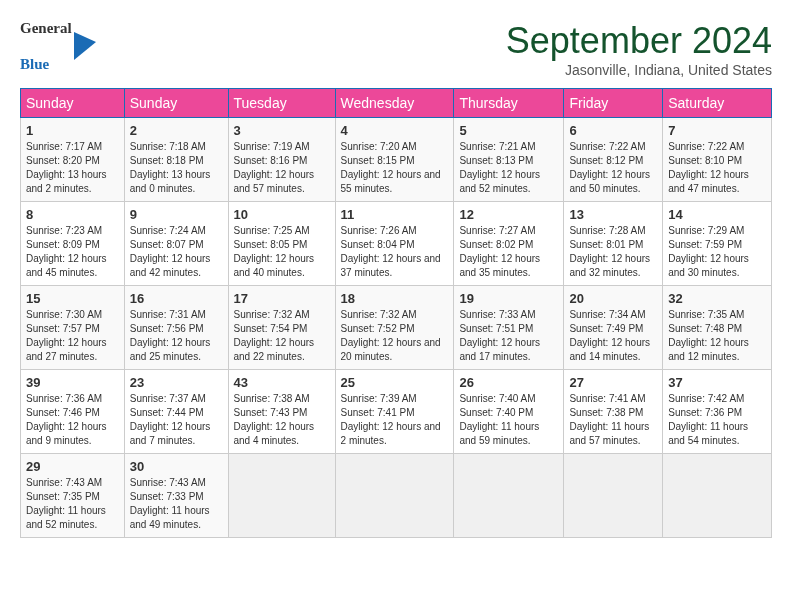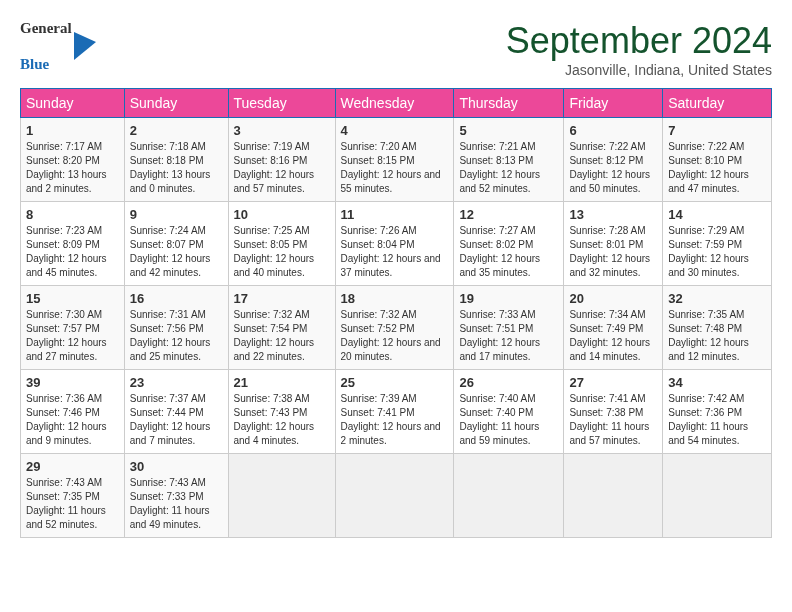--- a/index.html
+++ b/index.html
@@ -199,37 +199,37 @@
       <tr>
         <td>
           <div class="day-num">39</div>
           <div class="day-info">Sunrise: 7:36 AM<br>Sunset: 7:46 PM<br>Daylight: 12 hours and 9 minutes.</div>
         </td>
         <td>
           <div class="day-num">23</div>
           <div class="day-info">Sunrise: 7:37 AM<br>Sunset: 7:44 PM<br>Daylight: 12 hours and 7 minutes.</div>
         </td>
         <td>
-          <div class="day-num">21</div>
+          <div class="day-num">43</div>
           <div class="day-info">Sunrise: 7:38 AM<br>Sunset: 7:43 PM<br>Daylight: 12 hours and 4 minutes.</div>
         </td>
         <td>
           <div class="day-num">25</div>
           <div class="day-info">Sunrise: 7:39 AM<br>Sunset: 7:41 PM<br>Daylight: 12 hours and 2 minutes.</div>
         </td>
         <td>
           <div class="day-num">26</div>
           <div class="day-info">Sunrise: 7:40 AM<br>Sunset: 7:40 PM<br>Daylight: 11 hours and 59 minutes.</div>
         </td>
         <td>
           <div class="day-num">27</div>
           <div class="day-info">Sunrise: 7:41 AM<br>Sunset: 7:38 PM<br>Daylight: 11 hours and 57 minutes.</div>
         </td>
         <td>
-          <div class="day-num">34</div>
+          <div class="day-num">37</div>
           <div class="day-info">Sunrise: 7:42 AM<br>Sunset: 7:36 PM<br>Daylight: 11 hours and 54 minutes.</div>
         </td>
       </tr>
       <tr>
         <td>
           <div class="day-num">29</div>
           <div class="day-info">Sunrise: 7:43 AM<br>Sunset: 7:35 PM<br>Daylight: 11 hours and 52 minutes.</div>
         </td>
         <td>
           <div class="day-num">30</div>

